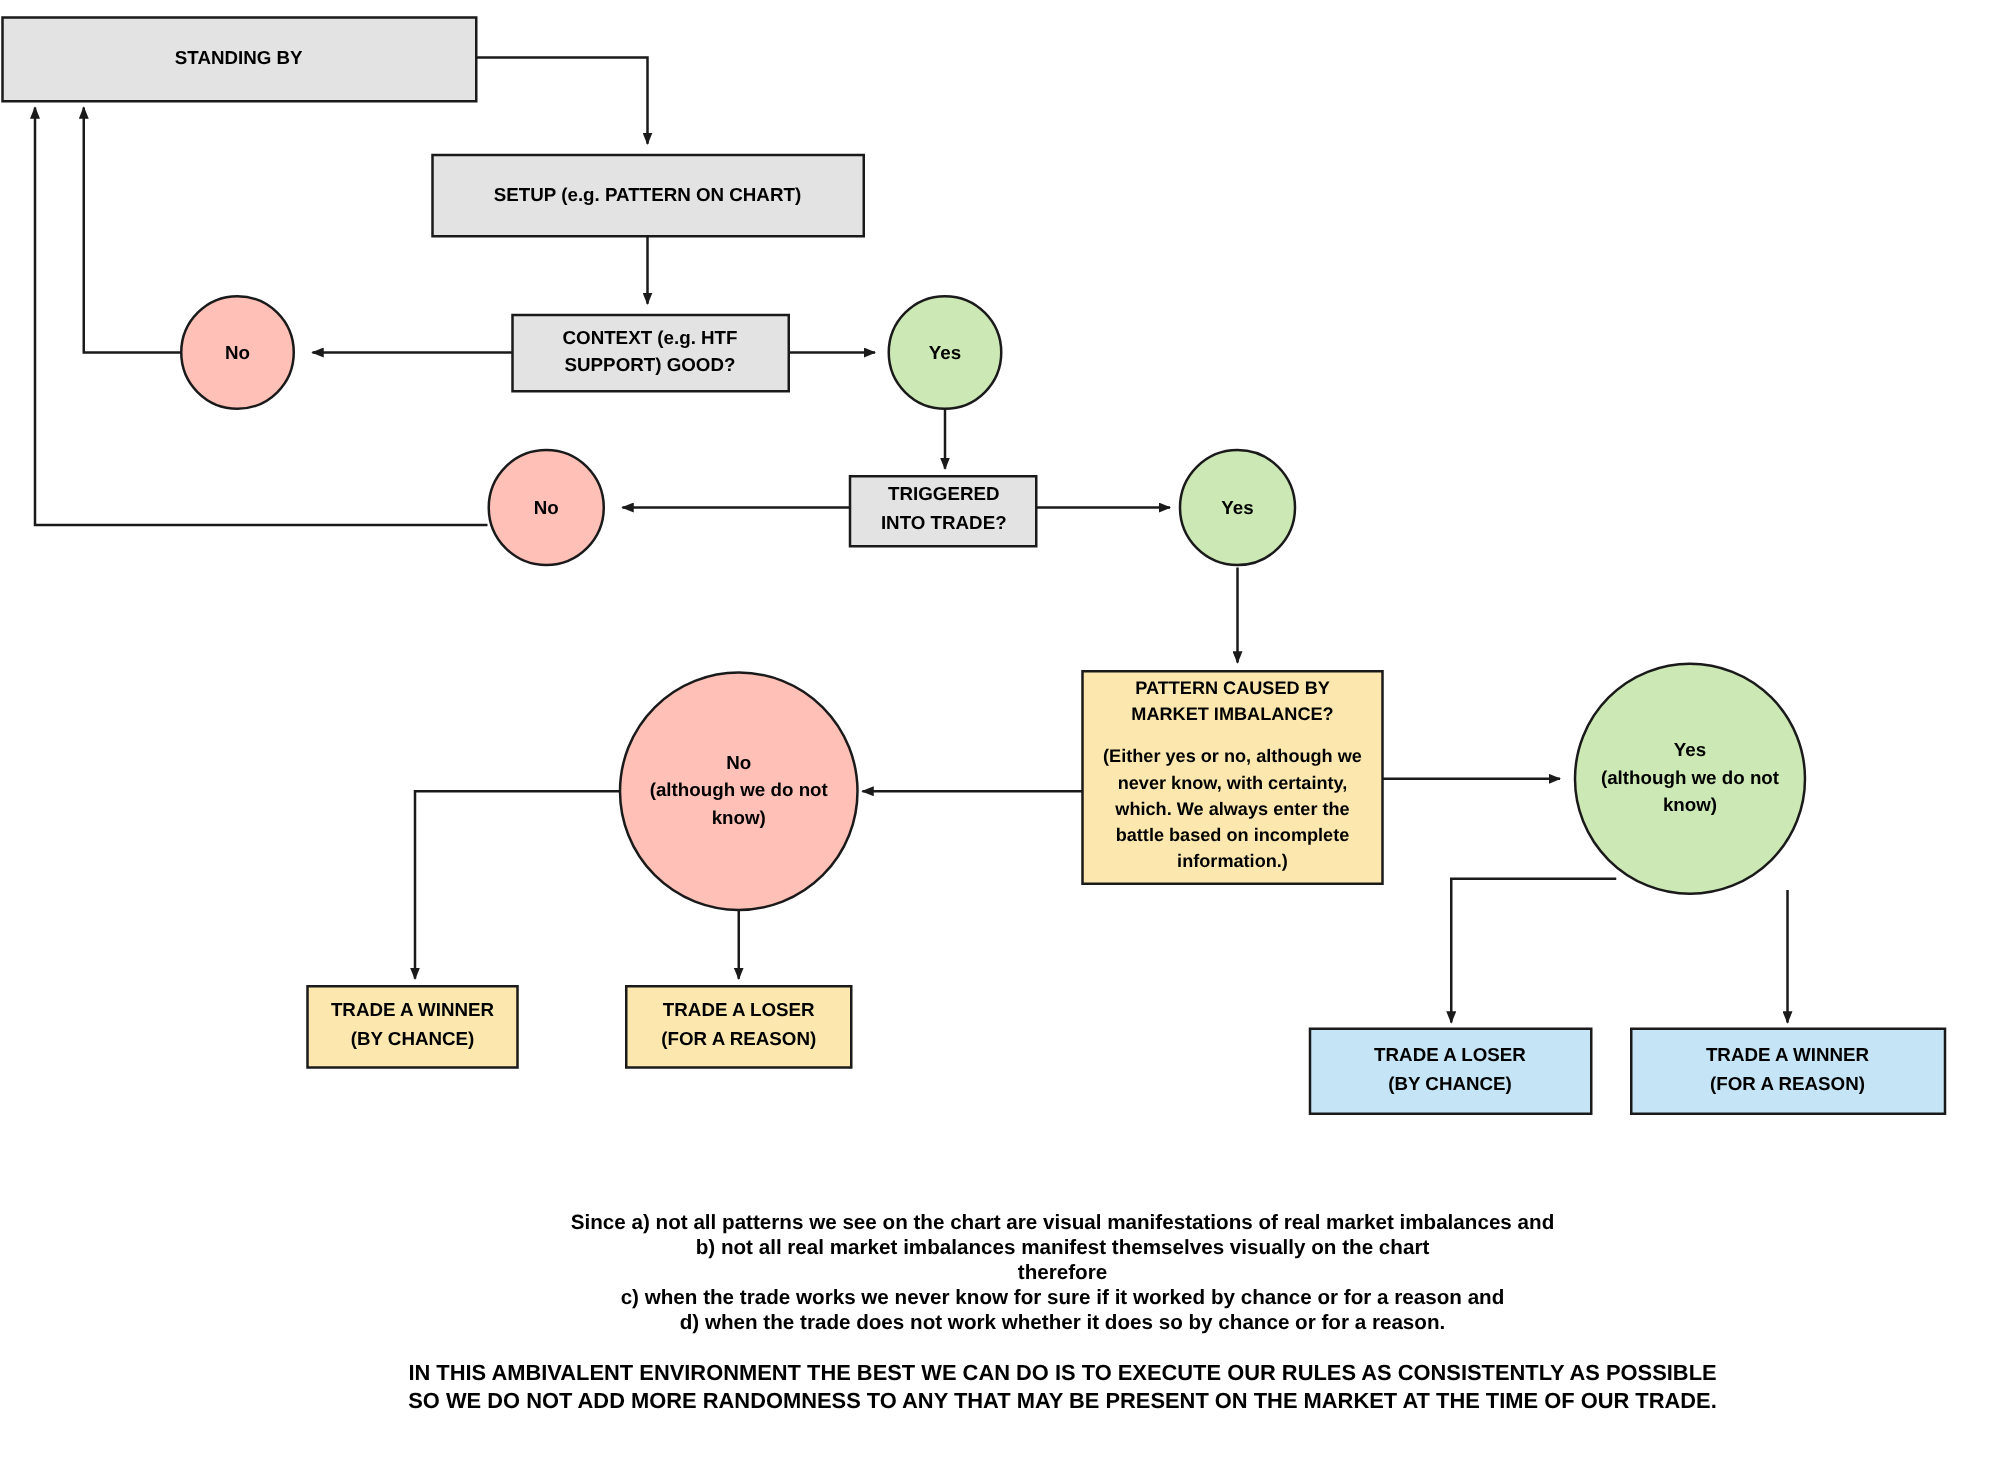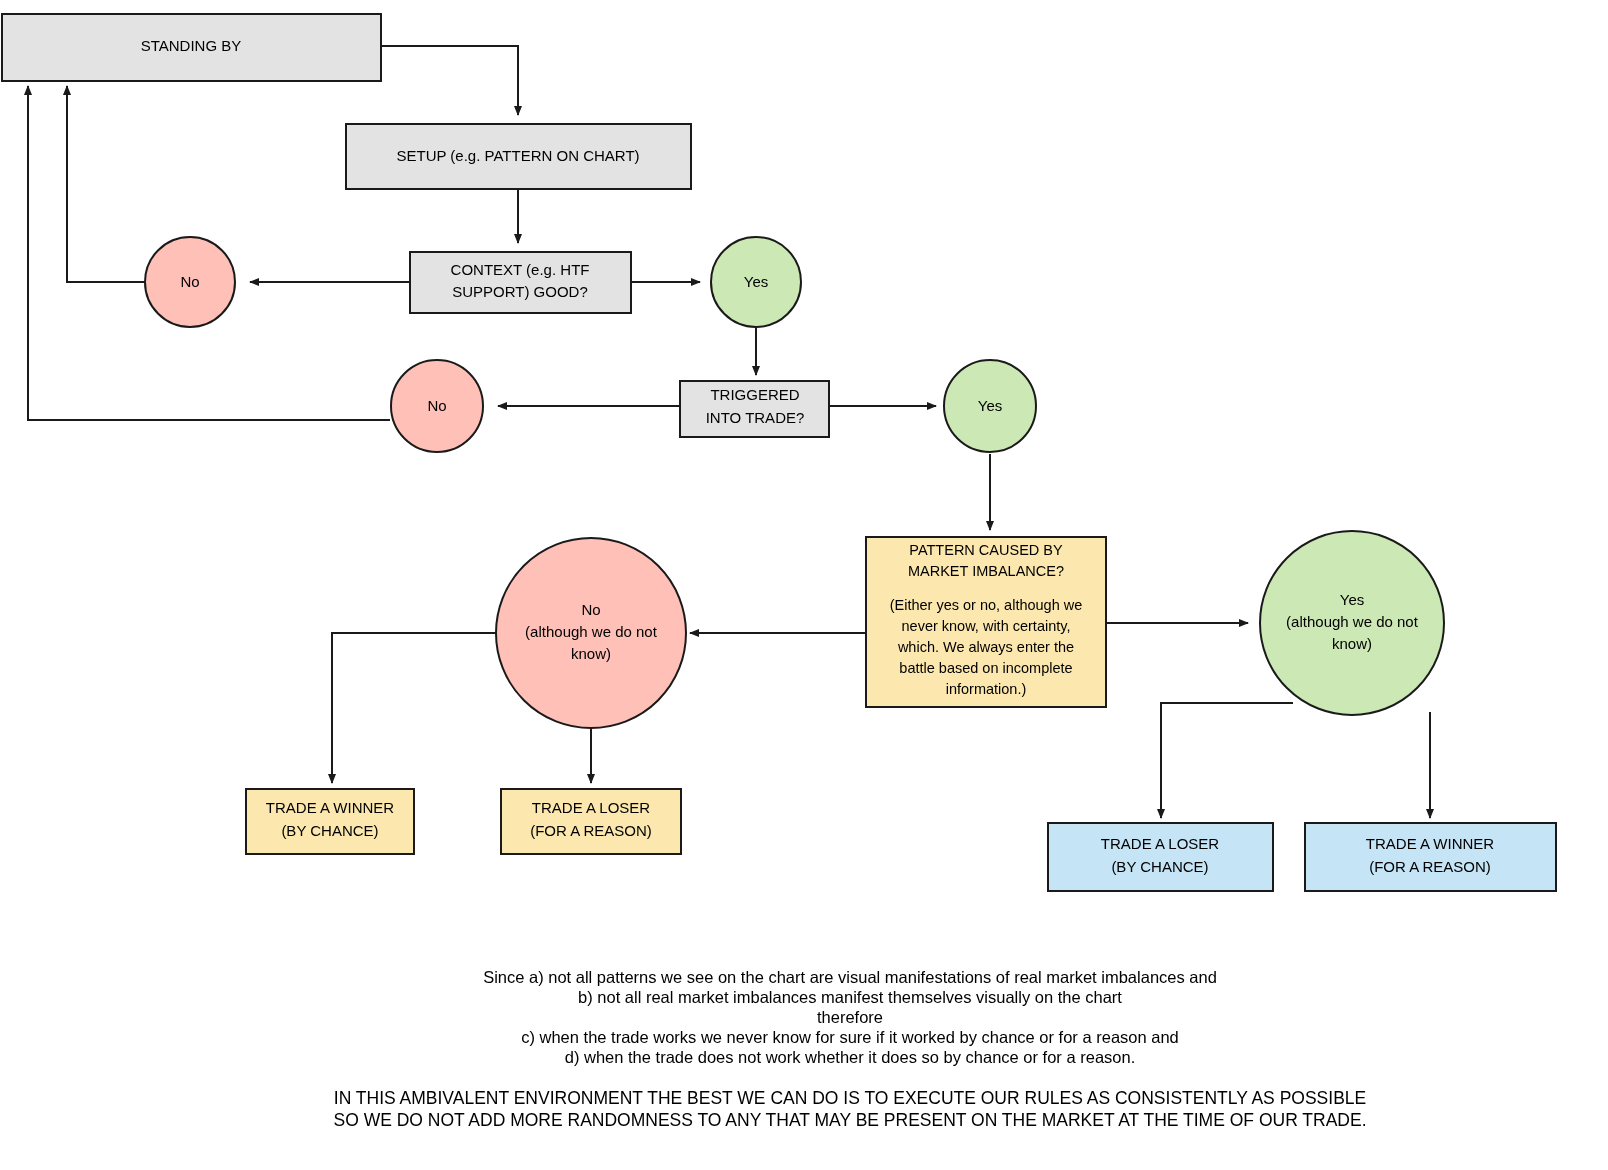--- a/index.html
+++ b/index.html
@@ -10,20 +10,21 @@
   body {
     width: 1608px;
     height: 1170px;
     font-family: "Liberation Sans", sans-serif;
     overflow: hidden;
   }
   #flowchart-root {
     position: relative;
     width: 1308px;
     height: 1170px;
+    font-weight: bold;
   }
   svg.diagram {
     display: block;
     width: 1608px;
     height: 1170px;
   }
   .node-shape {
     stroke: #1a1a1a;
     stroke-width: 2;
   }

